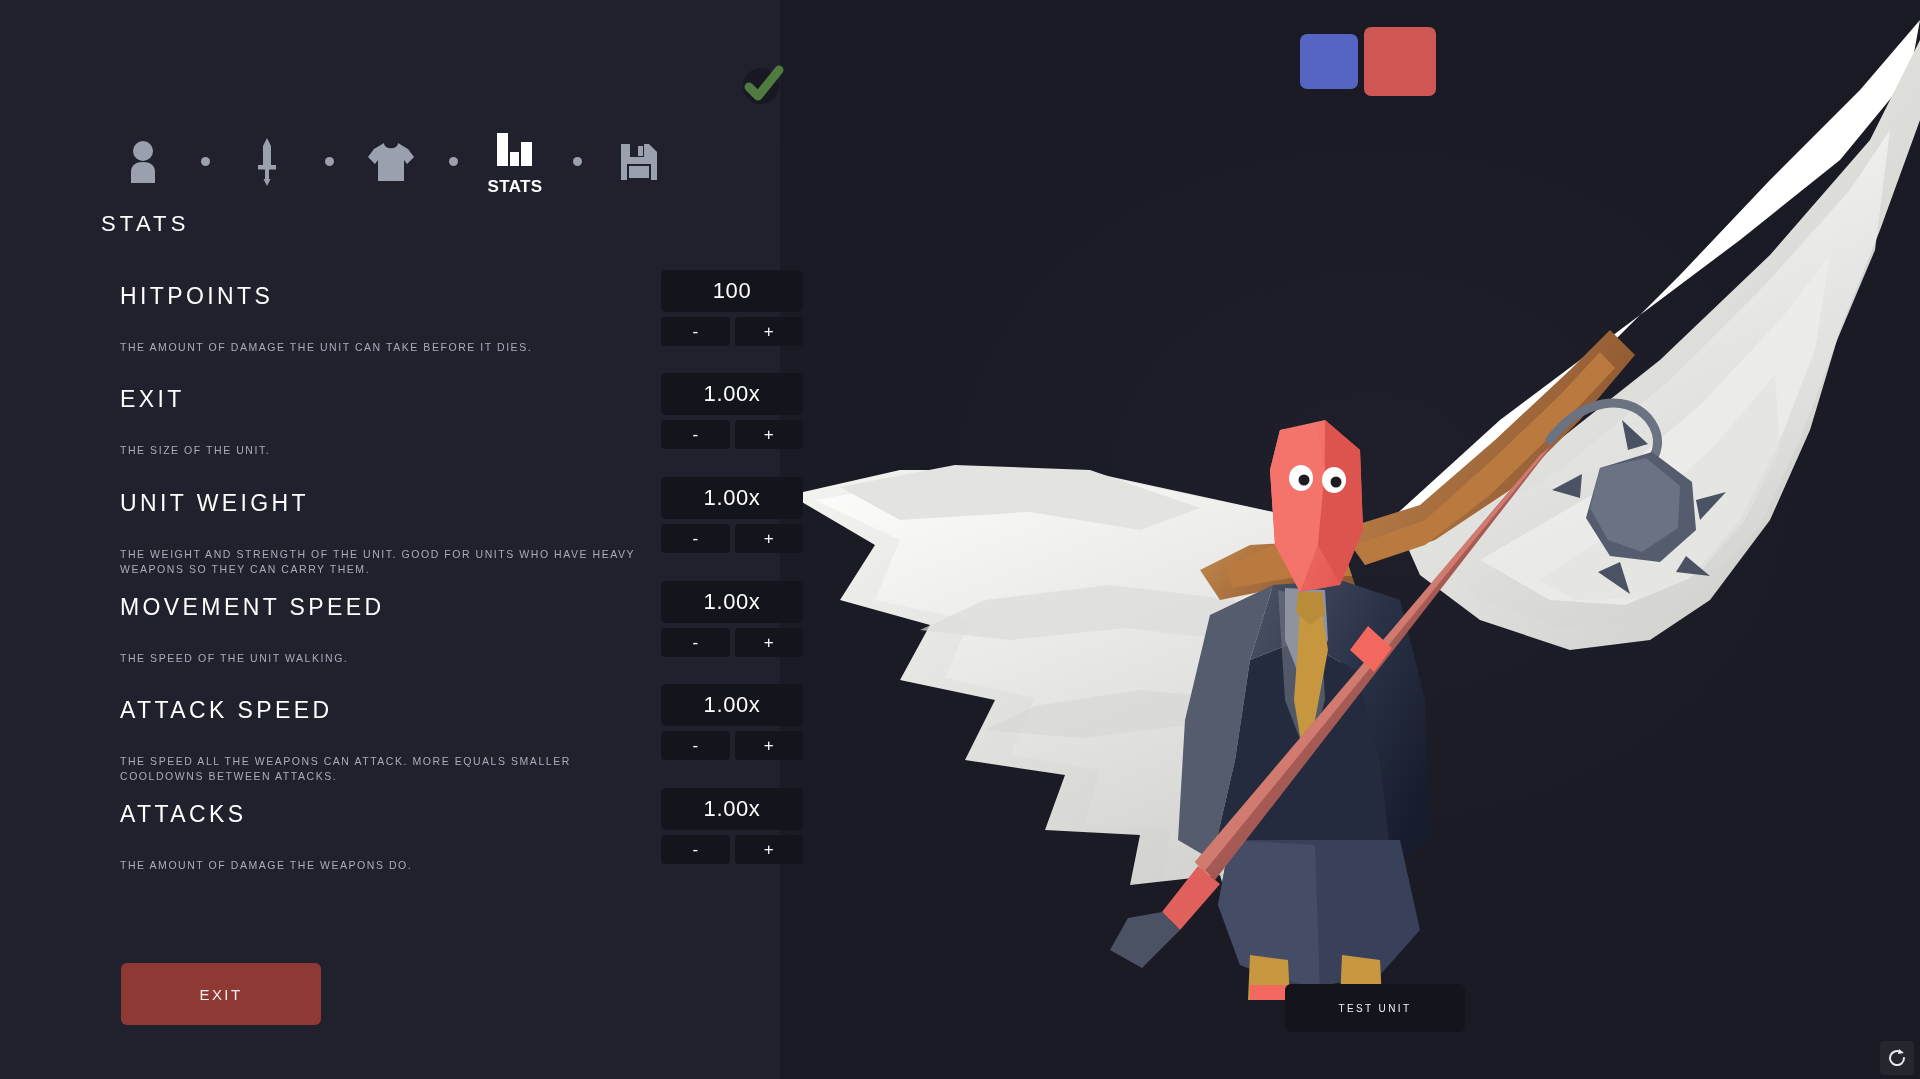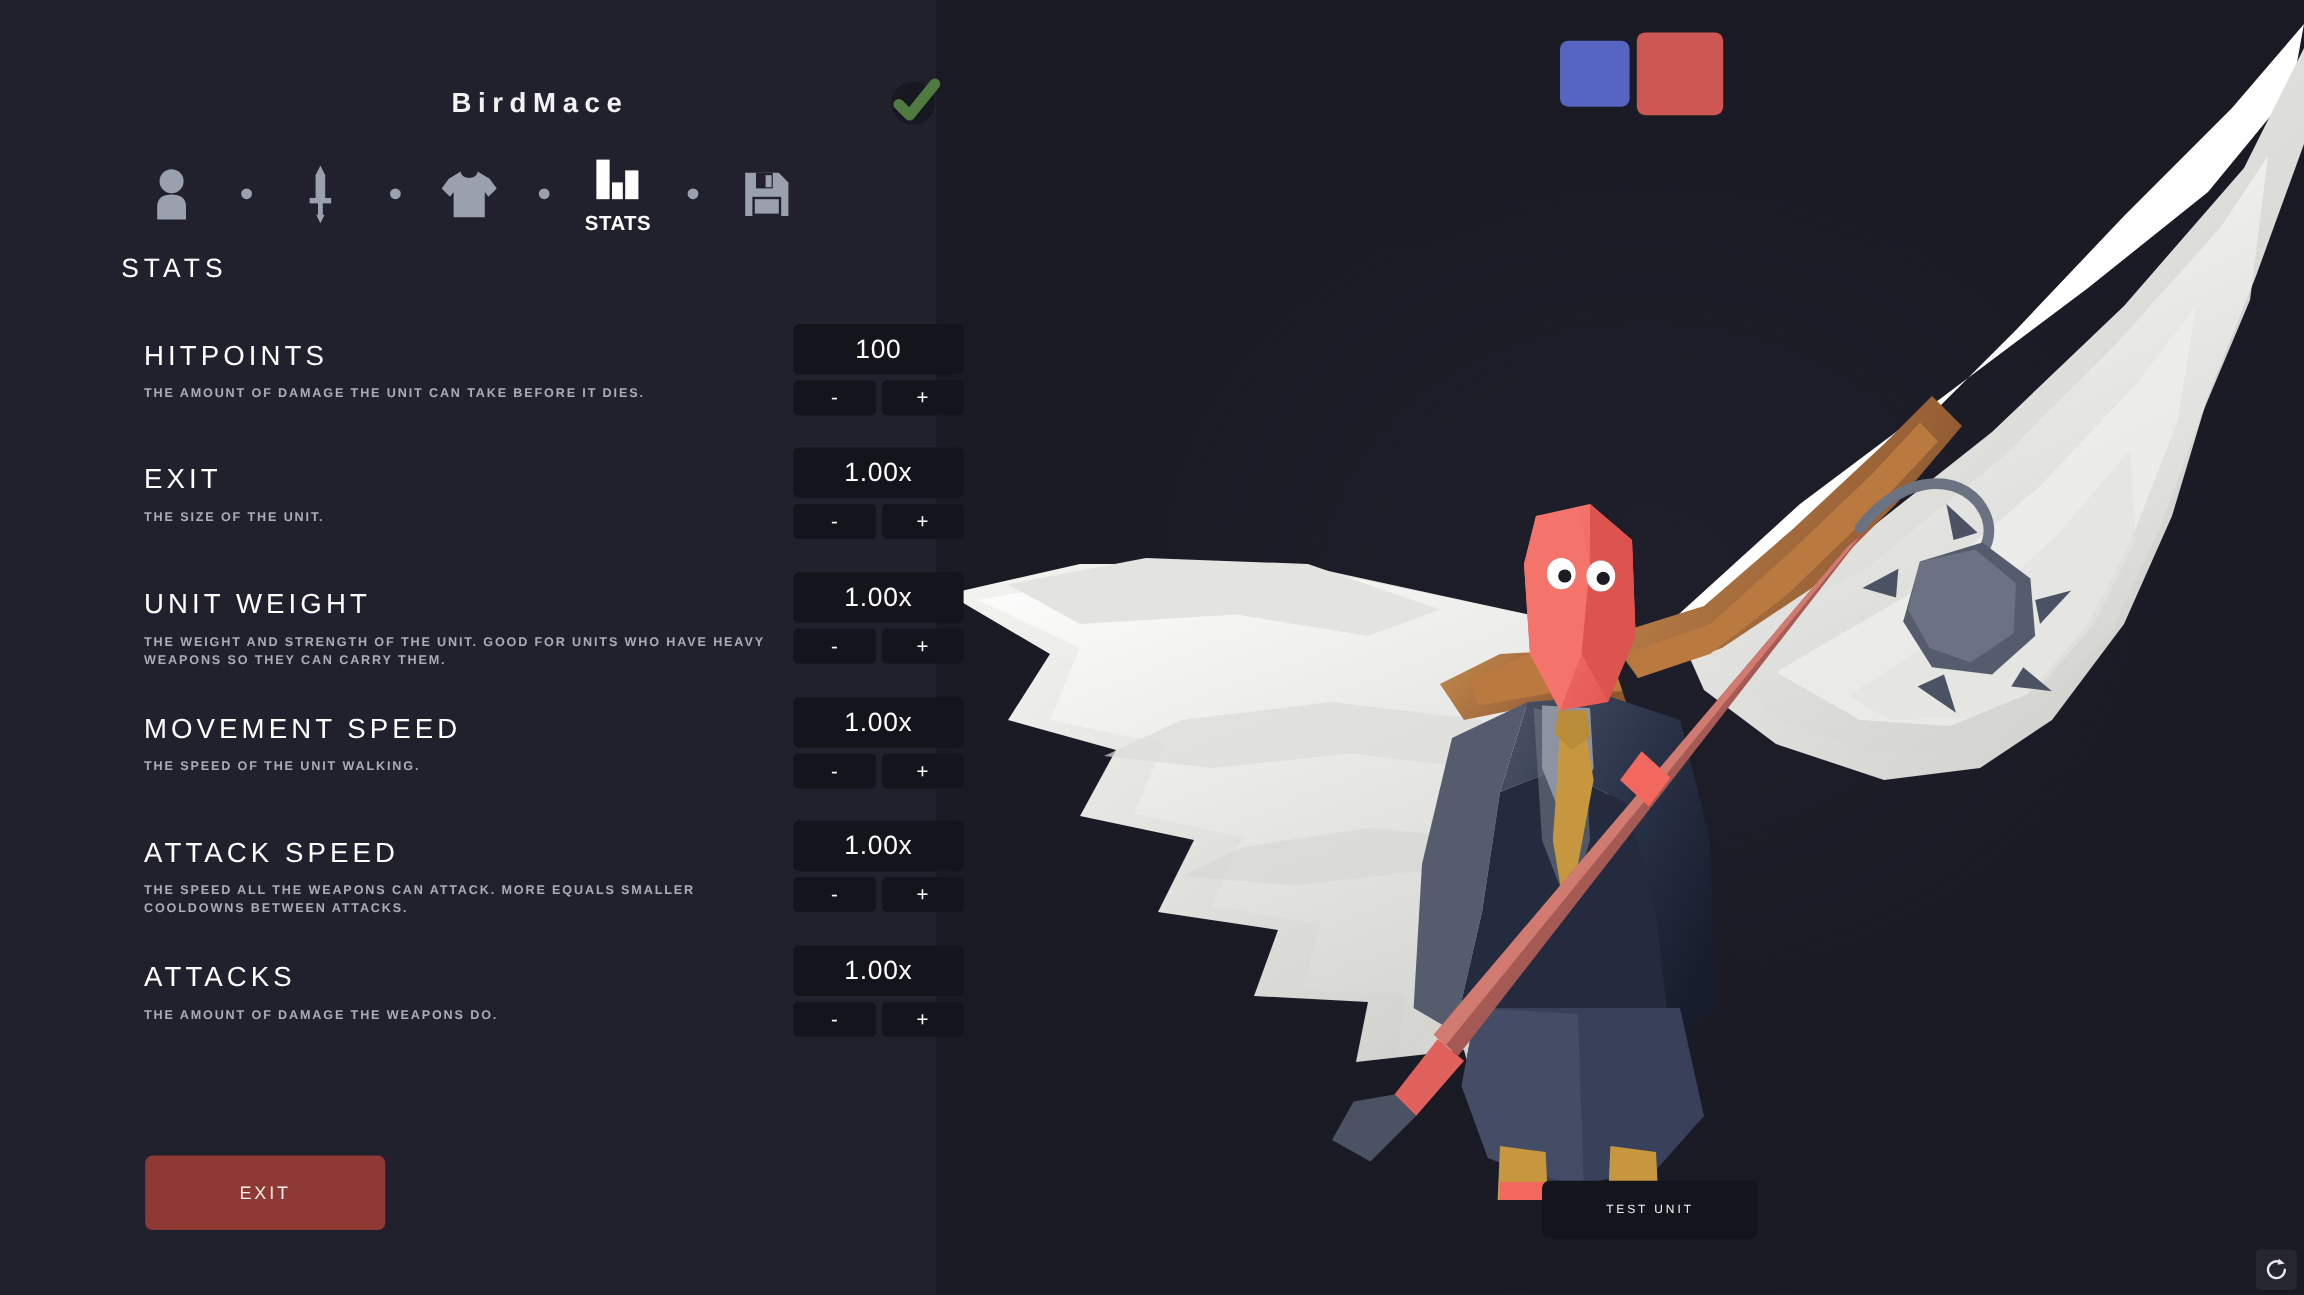--- a/index.html
+++ b/index.html
@@ -64,22 +64,22 @@
     color: #ffffff; font-size: 22px; letter-spacing: 4.2px; font-weight: 400;
   }
   #stats-list { position: absolute; left: 0; top: 262px; width: 800px; }
 
   .stat-row { position: relative; height: 0; }
   .stat-text { position: absolute; left: 120px; width: 530px; }
   .stat-name {
     color: #ffffff; font-size: 23px; letter-spacing: 3.4px; font-weight: 400; white-space: nowrap;
   }
   .stat-desc {
-    margin-top: 11px; color: #a9adb8; font-size: 10.5px; letter-spacing: 1.55px;
-    line-height: 15px; font-weight: 700;
+    margin-top: 30px; color: #a9adb8; font-size: 10.5px; letter-spacing: 1.55px;
+    line-height: 15px; font-weight: 400;
   }
 
   .stat-ctrl { position: absolute; left: 661px; width: 142px; }
   .value-box {
     width: 142px; height: 42px; background: #14141c; border-radius: 5px;
     display: flex; align-items: center; justify-content: center;
     color: #ffffff; font-size: 22px; letter-spacing: 0.6px;
   }
   .btn-row { margin-top: 5px; display: flex; gap: 5px; }
   .step-btn {
@@ -217,21 +217,20 @@
       </g>
     </svg>
   </div>
 
   <div id="team-colors">
     <div class="swatch blue" id="sw-blue" style="background: rgb(86, 101, 194);"></div>
     <div class="swatch red" id="sw-red" style="background: rgb(207, 87, 83);"></div>
   </div>
 
   <div id="header">
-    <div id="unit-name">BirdMace</div>
     <div id="name-confirm">
       <svg viewBox="0 0 56 50" width="56" height="50">
         <circle cx="25" cy="26" r="18" fill="#181822"></circle>
         <path d="M13 27 L22 36 L43 10" stroke="#4f7a40" stroke-width="9" fill="none" stroke-linecap="round" stroke-linejoin="round"></path>
       </svg>
     </div>
   </div>
 
   <div id="nav">
 

